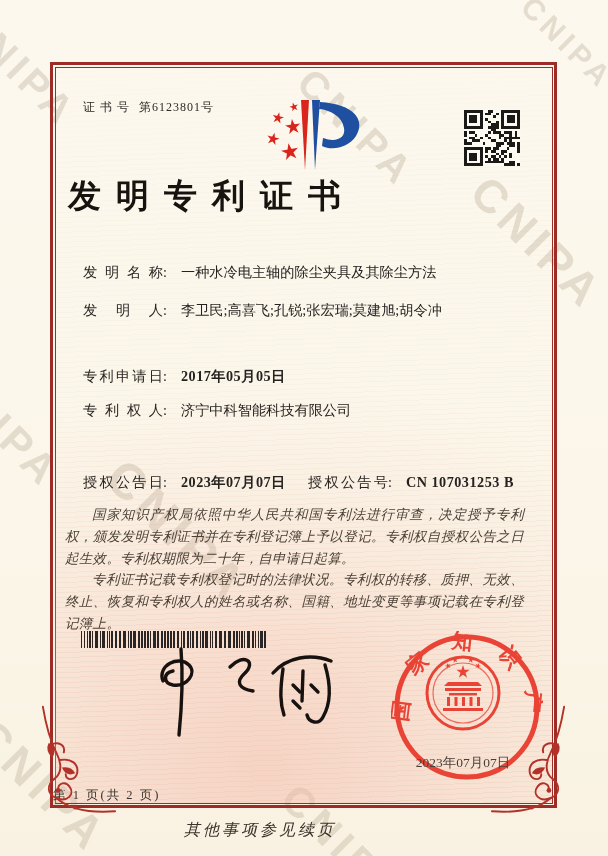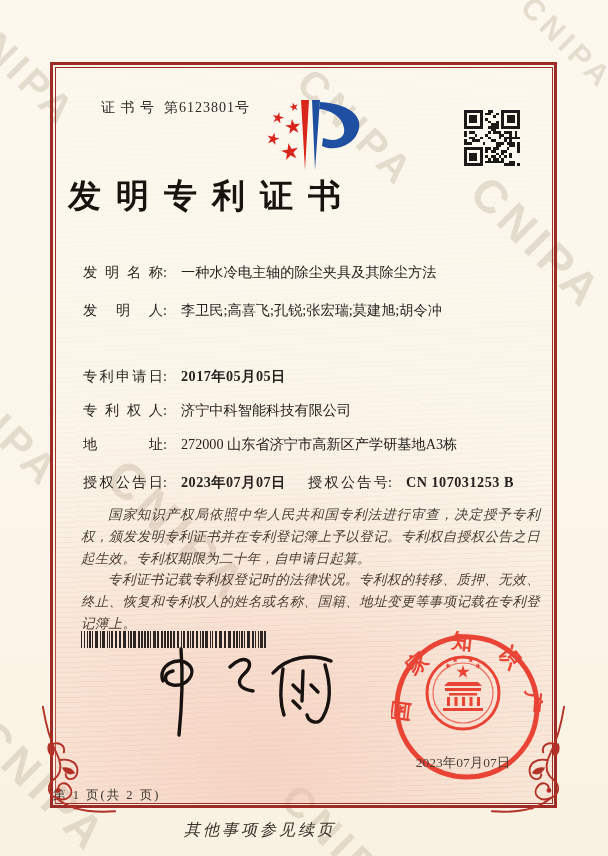--- a/index.html
+++ b/index.html
@@ -24,36 +24,36 @@
     content:""; position:absolute; inset:1.5px; border:1px solid #9e2c26; pointer-events:none;
   }
   .guilloche {
     position:absolute; inset:2px; pointer-events:none;
     background:
       radial-gradient(120% 70% at 42% 95%, rgba(243,186,170,0.55), rgba(243,186,170,0.16) 55%, rgba(243,186,170,0) 78%),
       repeating-linear-gradient(178deg, rgba(201,112,92,0.10) 0 1px, rgba(0,0,0,0) 1px 5px);
     -webkit-mask:linear-gradient(180deg, rgba(0,0,0,0.16) 0%, rgba(0,0,0,0.35) 45%, #000 78%);
     mask:linear-gradient(180deg, rgba(0,0,0,0.16) 0%, rgba(0,0,0,0.35) 45%, #000 78%);
   }
-  .cert-no { position:absolute; left:30px; top:34px; font-size:14px; letter-spacing:1px; color:#2e2a26;margin-left:18px; }
+  .cert-no { position:absolute; left:30px; top:34px; font-size:12px; letter-spacing:1px; color:#2e2a26; }
   .cert-no .num { margin-left:9px; }
   .logo { position:absolute; left:185px; top:29px; }
   .qr { position:absolute; left:411px; top:45px; }
   .title {
     position:absolute; left:0; top:109px; width:100%; text-align:left;
     font-size:33px; font-weight:700; letter-spacing:15px; text-indent:15px; color:#17130f;
   }
   .frow { position:absolute; left:30px; font-size:14.2px; white-space:nowrap; }
   .flabel { display:inline-block; width:80px; text-align:justify; text-align-last:justify; color:#2b2623; }
   .fcolon { display:inline-block; }
   .fval { margin-left:14px; color:#262220; }
   .fval.bold { font-weight:700; letter-spacing:0.5px; }
   .grant { position:absolute; left:225px; top:0; }
   .paras {
-    position:absolute; left:28px; top:439px; width:459px;
+    position:absolute; left:12px; top:439px; width:459px;
     font-size:13.5px; line-height:21.8px; letter-spacing:0.3px;
     color:#4b4036; text-align:justify; font-style:italic;
   }
   .paras p { text-indent:2em; }
   .barcode { position:absolute; left:28px; top:566px; }
   .director {
     position:absolute; left:38px; top:606px;
     font-family:"Liberation Sans","DejaVu Sans",sans-serif;
     font-weight:700; font-size:14.5px; line-height:28px; color:#211d1a;
   }
@@ -234,23 +234,20 @@
     </div>
     <div class="frow" style="top:236px">
       <span class="flabel">发明人</span><span class="fcolon">:</span><span class="fval">李卫民;高喜飞;孔锐;张宏瑞;莫建旭;胡令冲</span>
     </div>
     <div class="frow" style="top:302px">
       <span class="flabel">专利申请日</span><span class="fcolon">:</span><span class="fval bold">2017年05月05日</span>
     </div>
     <div class="frow" style="top:336px">
       <span class="flabel">专利权人</span><span class="fcolon">:</span><span class="fval">济宁中科智能科技有限公司</span>
     </div>
-    <div class="frow" style="top:370px">
-      <span class="flabel">地址</span><span class="fcolon">:</span><span class="fval">272000 山东省济宁市高新区产学研基地A3栋</span>
-    </div>
     <div class="frow" style="top:408px">
       <span class="flabel">授权公告日</span><span class="fcolon">:</span><span class="fval bold">2023年07月07日</span>
       <span class="grant">
         <span class="flabel">授权公告号</span><span class="fcolon">:</span><span class="fval bold">CN 107031253 B</span>
       </span>
     </div>
 
     <div class="paras">
       <p>国家知识产权局依照中华人民共和国专利法进行审查，决定授予专利权，颁发发明专利证书并在专利登记簿上予以登记。专利权自授权公告之日起生效。专利权期限为二十年，自申请日起算。</p>
       <p>专利证书记载专利权登记时的法律状况。专利权的转移、质押、无效、终止、恢复和专利权人的姓名或名称、国籍、地址变更等事项记载在专利登记簿上。</p>

